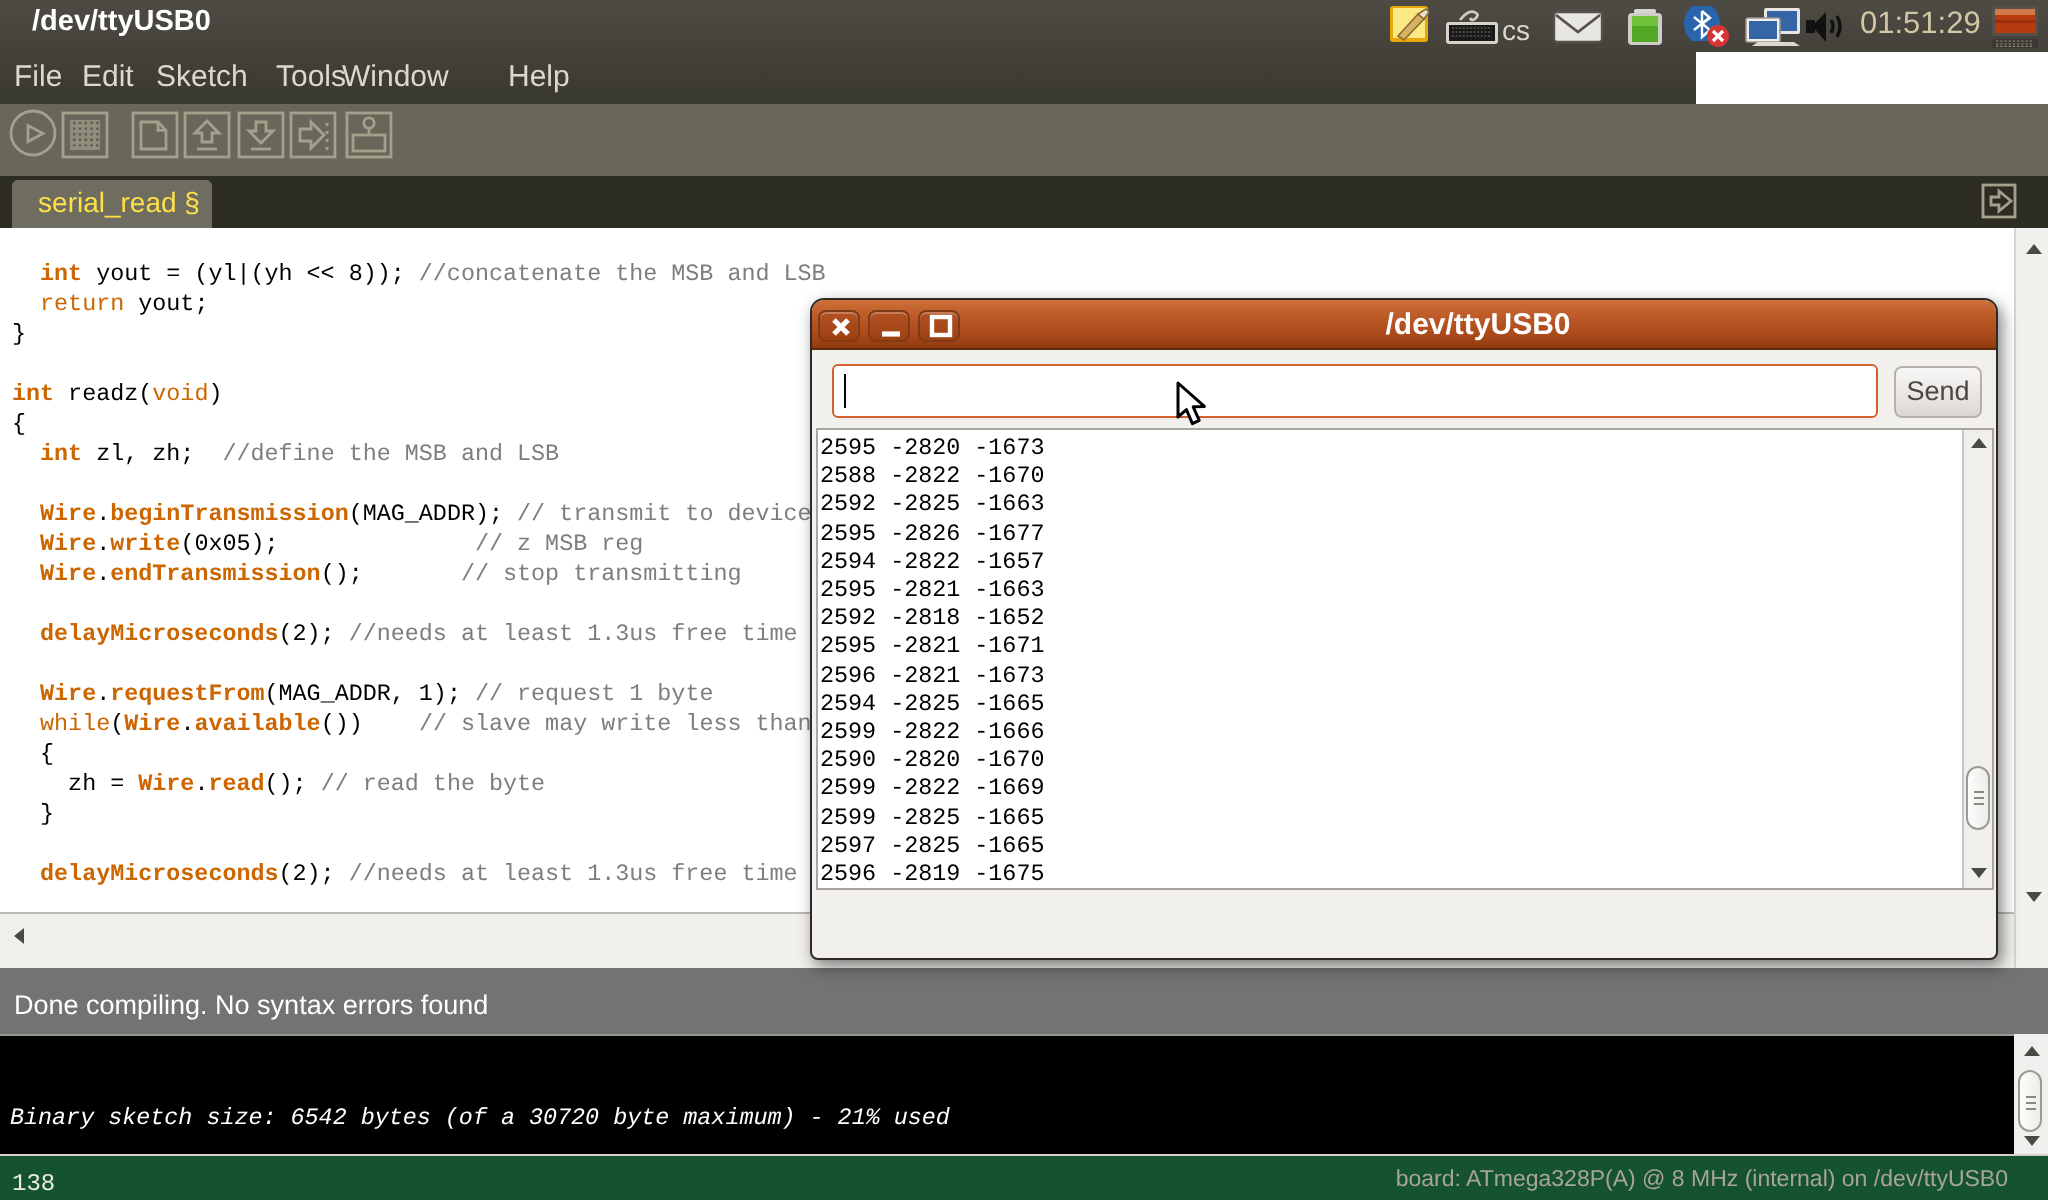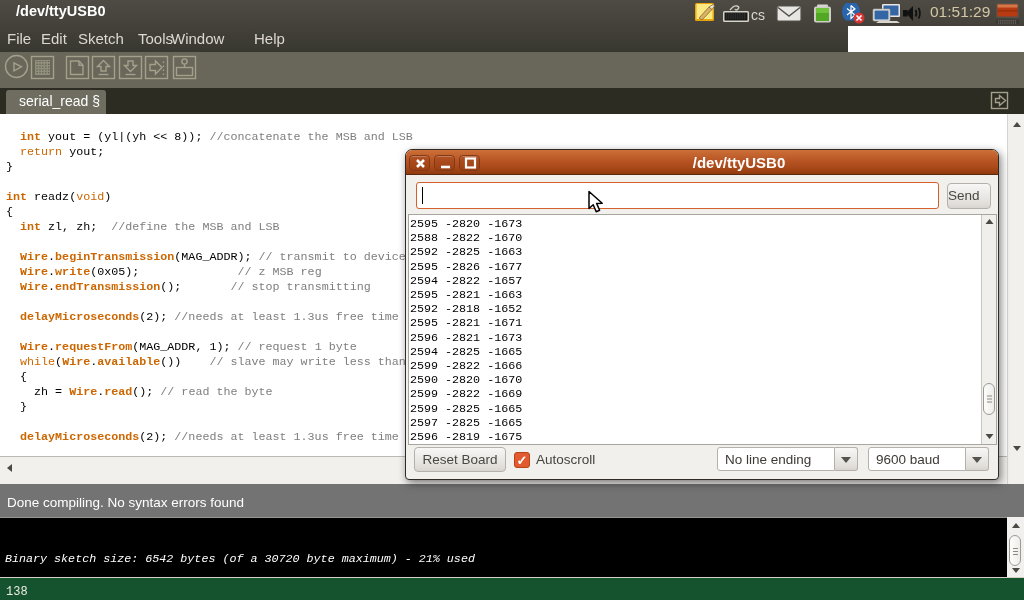--- a/index.html
+++ b/index.html
@@ -10,21 +10,21 @@
 #titlebar { left:0; top:0; width:1024px; height:26px;
   background:linear-gradient(#4d4b44,#434139); }
 #wintitle { left:16px; top:3px; color:#fff; font-size:14.5px; font-weight:bold; }
 #menubar { left:0; top:26px; width:848px; height:26px; background:linear-gradient(#434139,#393830);text-align:center; }
 .menu { position:absolute; top:4px; color:#dcd8d0; font-size:15px; }
 
 #toolbar { left:0; top:52px; width:1024px; height:36px; background:#696759; }
 
 #tabbar { left:0; top:88px; width:1024px; height:26px; background:#2d2c22; }
 #tab { left:6px; top:2px; width:100px; height:24px; background:#6f6d60;
-  border-radius:3px 3px 0 0; color:#ffffff; font-size:14px; text-align:center; padding:3px 0 0 7px; }
+  border-radius:3px 3px 0 0; color:#fde047; font-size:14px; text-align:center; padding:3px 0 0 7px; }
 
 #editor { left:0; top:114px; width:1024px; height:342px; background:#fff; overflow:hidden; }
 #code { position:absolute; left:6px; top:16px; font-family:"Liberation Mono", monospace;
   font-size:11.7px; line-height:15px; color:#000; white-space:pre; }
 #code b { color:#cc6600; font-weight:bold; }
 #code i { color:#cc6600; font-style:normal; }
 #code s { color:#7e7e7e; text-decoration:none; }
 #hscroll { left:0; top:456px; width:1024px; height:28px; background:#f1f0ed; border-top:1px solid #babab2; }
 #vscroll { left:1007px; top:114px; width:17px; height:370px; background:#f1f0ed; border-left:1px solid #d6d4cf; }
 
@@ -48,21 +48,21 @@
 .tbtn { position:absolute; top:5px; width:21px; height:16px; border-radius:4px;
   background:linear-gradient(#b45224,#9c4012); border:1px solid #803a16;
   box-shadow:inset 0 1px 0 rgba(255,255,255,.25); color:#fff; }
 #sertitletext { position:absolute; left:0; top:4px; width:100%; text-align:center;
   color:#fff; font-size:15px; font-weight:bold; padding-left:74px; }
 #serinput { position:absolute; left:10px; top:32px; width:523px; height:27px;
   background:#fff; border:1px solid #d4602c; border-radius:3px; }
 #caret { position:absolute; left:5px; top:4px; width:1px; height:17px; background:#000; }
 #sendbtn { position:absolute; left:541px; top:33px; width:44px; height:26px;
   background:linear-gradient(#f8f7f6,#e2dfdb 80%,#d8d5d0); border:1px solid #b5b1aa;
-  border-radius:4px; color:#4a4840; font-size:13.5px; padding-top:4px; }
+  border-radius:4px; color:#4a4840; font-size:13.5px; text-align:center; padding-top:4px; }
 #serout { position:absolute; left:2px; top:64px; width:589px; height:231px;
   background:#fff; border:1px solid #a8a69e; }
 #serdata { position:absolute; left:1px; top:2px; font-family:"Liberation Mono",monospace;
   font-size:11.7px; line-height:14.2px; color:#000; white-space:pre; }
 #serscroll { position:absolute; right:0; top:0; width:15px; height:229px; background:#f0efec; border-left:1px solid #c8c6c0; }
 #serbottom { position:absolute; left:0; top:295px; width:100%; height:36px; }
 .btn { background:linear-gradient(#f8f7f6,#e2dfdb 80%,#d8d5d0); border:1px solid #b5b1aa;
   border-radius:4px; color:#4a4840; font-size:13.5px; }
 #resetbtn { position:absolute; left:8px; top:2px; width:92px; height:25px; text-align:center; padding-top:4px; }
 #checkbox { position:absolute; left:108px; top:7px; width:16px; height:16px; background:#e25b2e;
@@ -218,20 +218,21 @@
   <div class="abs" style="left:2px;top:18px;width:12px;height:31px;background:linear-gradient(90deg,#fdfdfc,#ececea);border:1px solid #9c9a92;border-radius:6px"></div>
   <svg class="abs" style="left:5px;top:30px" width="7" height="10">
       <path d="M1 1.5 h5 M1 4.5 h5 M1 7.5 h5" stroke="#8a887f" stroke-width="1"></path>
     </svg>
   <svg class="abs" style="left:4px;top:49px" width="10" height="10">
       <path d="M1 2 L5 7 L9 2 Z" fill="#4a4a44"></path>
     </svg>
 </div>
 <div class="abs" id="statusbar">
   <span id="lineno">138</span>
+  <span id="boardinfo">board: ATmega328P(A) @ 8 MHz (internal) on /dev/ttyUSB0</span>
 </div>
 
 <div class="abs" id="serwin">
   <div id="sertitle">
     <div class="tbtn" style="left:3px">
       <svg width="21" height="15">
           <path d="M7 4 L14 11 M14 4 L7 11" stroke="#fff" stroke-width="2.6"></path>
         </svg>
     </div>
     <div class="tbtn" style="left:27.5px">
@@ -273,29 +274,16 @@
         </svg>
       <div class="abs" style="left:1px;top:168px;width:12px;height:32px;background:linear-gradient(90deg,#fdfdfc,#ececea);border:1px solid #9c9a92;border-radius:6px"></div>
       <svg class="abs" style="left:4px;top:180px" width="7" height="9">
           <path d="M1 1 h5 M1 4 h5 M1 7 h5" stroke="#8a887f" stroke-width="1"></path>
         </svg>
       <svg class="abs" style="left:3px;top:218px" width="9" height="8">
           <path d="M0.5 1 L4.5 6 L8.5 1 Z" fill="#4a4a44"></path>
         </svg>
     </div>
   </div>
-  <div id="serbottom">
-    <div class="btn" id="resetbtn">Reset Board</div>
-    <div id="checkbox">✓</div>
-    <span id="autoscroll">Autoscroll</span>
-    <div class="combo" style="left:311px">
-        <div class="txt" style="width:118px">No line ending</div>
-        <div class="arr" style="left:118px"></div>
-      </div>
-    <div class="combo" style="left:462px">
-        <div class="txt" style="width:98px">9600 baud</div>
-        <div class="arr" style="left:98px"></div>
-      </div>
-  </div>
 </div>
 <svg class="abs" style="left:587px;top:190px" width="17" height="25">
   <path d="M2 1.5 L2 18.5 L6.2 14.8 L9.2 21.8 L12.6 20.2 L9.6 13.4 L15.2 13.2 Z" fill="#fff" stroke="#000" stroke-width="1.5" stroke-linejoin="round"></path>
 </svg>
 
 </body></html>

